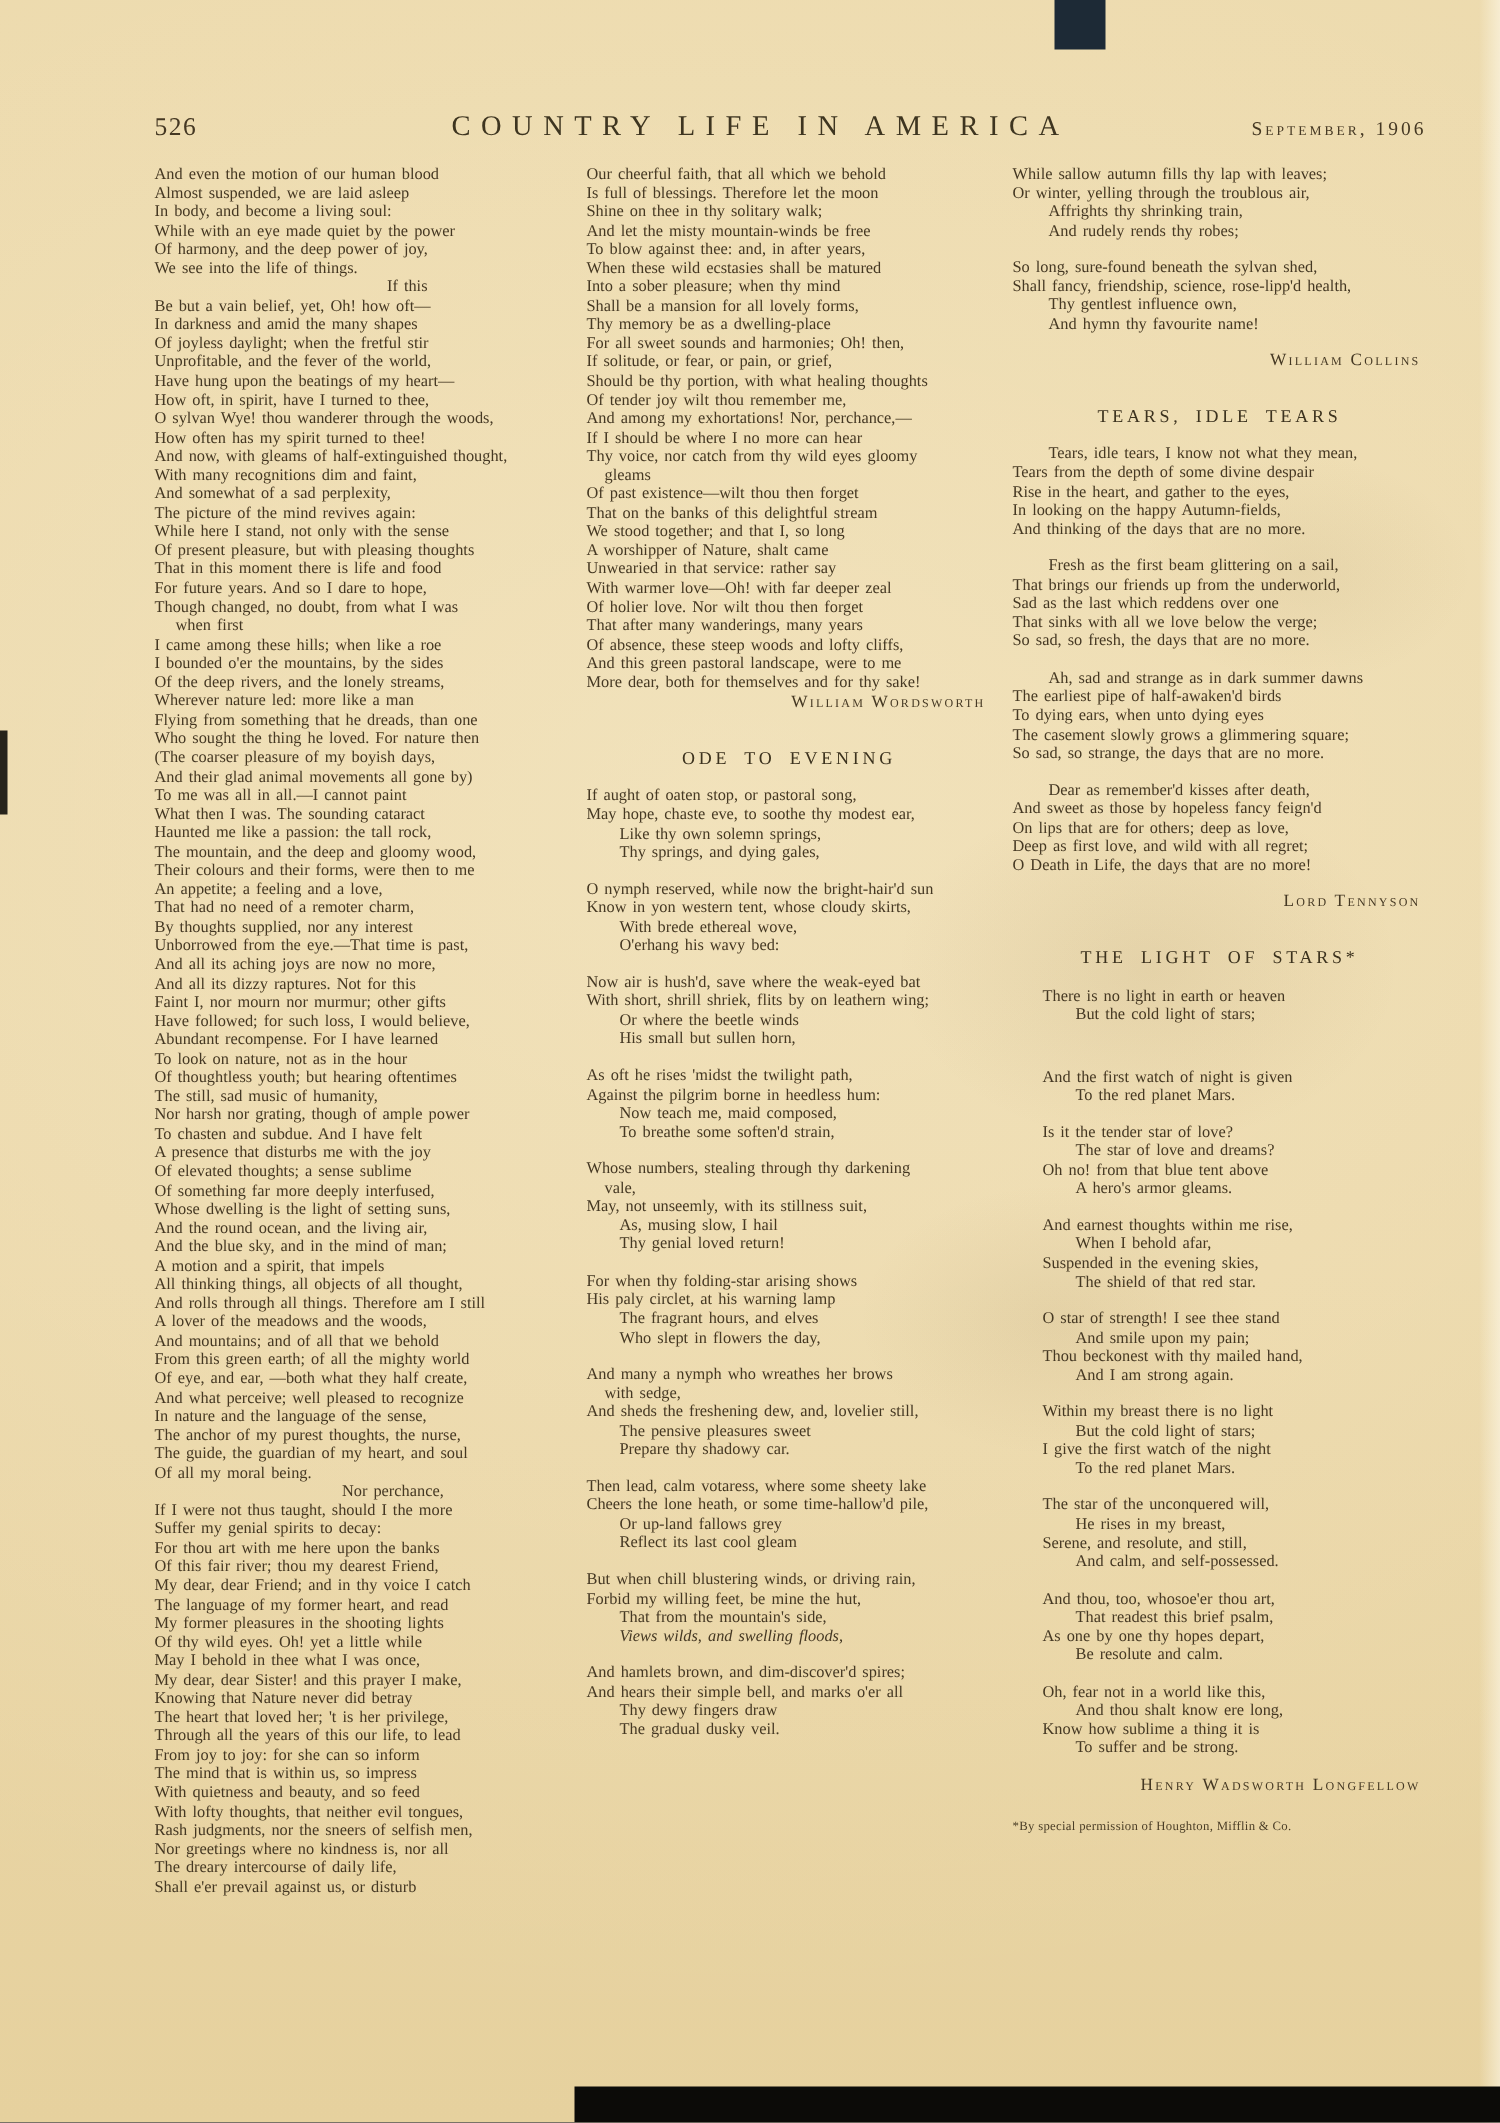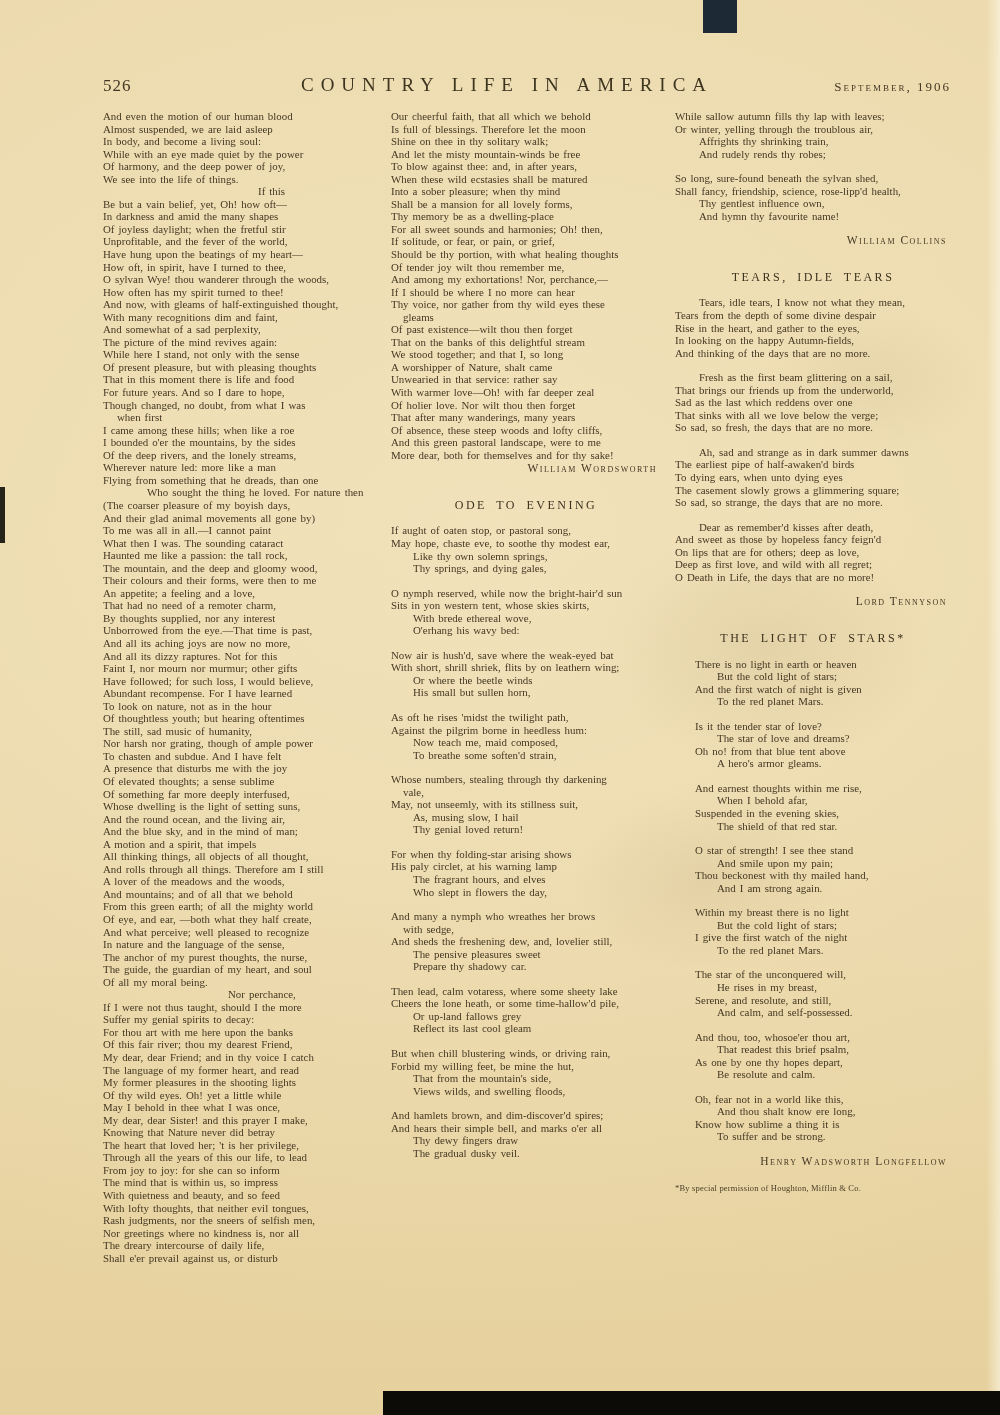--- a/index.html
+++ b/index.html
@@ -79,21 +79,21 @@
           <div class="line" style="padding-left: 0px;">Of present pleasure, but with pleasing thoughts</div>
           <div class="line" style="padding-left: 0px;">That in this moment there is life and food</div>
           <div class="line" style="padding-left: 0px;">For future years.  And so I dare to hope,</div>
           <div class="line" style="padding-left: 0px;">Though changed, no doubt, from what I was</div>
           <div class="line" style="padding-left: 14px;">when first</div>
           <div class="line" style="padding-left: 0px;">I came among these hills; when like a roe</div>
           <div class="line" style="padding-left: 0px;">I bounded o'er the mountains, by the sides</div>
           <div class="line" style="padding-left: 0px;">Of the deep rivers, and the lonely streams,</div>
           <div class="line" style="padding-left: 0px;">Wherever nature led: more like a man</div>
           <div class="line" style="padding-left: 0px;">Flying from something that he dreads, than one</div>
-          <div class="line" style="padding-left: 0px; margin-left: 44px;">Who sought the thing he loved.  For nature then</div>
+          <div class="line" style="padding-left: 0px;">Who sought the thing he loved.  For nature then</div>
           <div class="line" style="padding-left: 0px;">(The coarser pleasure of my boyish days,</div>
           <div class="line" style="padding-left: 0px;">And their glad animal movements all gone by)</div>
           <div class="line" style="padding-left: 0px;">To me was all in all.—I cannot paint</div>
           <div class="line" style="padding-left: 0px;">What then I was.  The sounding cataract</div>
           <div class="line" style="padding-left: 0px;">Haunted me like a passion: the tall rock,</div>
           <div class="line" style="padding-left: 0px;">The mountain, and the deep and gloomy wood,</div>
           <div class="line" style="padding-left: 0px;">Their colours and their forms, were then to me</div>
           <div class="line" style="padding-left: 0px;">An appetite; a feeling and a love,</div>
           <div class="line" style="padding-left: 0px;">That had no need of a remoter charm,</div>
           <div class="line" style="padding-left: 0px;">By thoughts supplied, nor any interest</div>
@@ -160,21 +160,21 @@
           <div class="line" style="padding-left: 0px;">When these wild ecstasies shall be matured</div>
           <div class="line" style="padding-left: 0px;">Into a sober pleasure; when thy mind</div>
           <div class="line" style="padding-left: 0px;">Shall be a mansion for all lovely forms,</div>
           <div class="line" style="padding-left: 0px;">Thy memory be as a dwelling-place</div>
           <div class="line" style="padding-left: 0px;">For all sweet sounds and harmonies; Oh! then,</div>
           <div class="line" style="padding-left: 0px;">If solitude, or fear, or pain, or grief,</div>
           <div class="line" style="padding-left: 0px;">Should be thy portion, with what healing thoughts</div>
           <div class="line" style="padding-left: 0px;">Of tender joy wilt thou remember me,</div>
           <div class="line" style="padding-left: 0px;">And among my exhortations!  Nor, perchance,—</div>
           <div class="line" style="padding-left: 0px;">If I should be where I no more can hear</div>
-          <div class="line" style="padding-left: 0px;">Thy voice, nor gather from thy wild eyes these</div>
+          <div class="line" style="padding-left: 0px;">Thy voice, nor catch from thy wild eyes gloomy</div>
           <div class="line" style="padding-left: 12px;">gleams</div>
           <div class="line" style="padding-left: 0px;">Of past existence—wilt thou then forget</div>
           <div class="line" style="padding-left: 0px;">That on the banks of this delightful stream</div>
           <div class="line" style="padding-left: 0px;">We stood together; and that I, so long</div>
           <div class="line" style="padding-left: 0px;">A worshipper of Nature, shalt came</div>
           <div class="line" style="padding-left: 0px;">Unwearied in that service: rather say</div>
           <div class="line" style="padding-left: 0px;">With warmer love—Oh! with far deeper zeal</div>
           <div class="line" style="padding-left: 0px;">Of holier love.  Nor wilt thou then forget</div>
           <div class="line" style="padding-left: 0px;">That after many wanderings, many years</div>
           <div class="line" style="padding-left: 0px;">Of absence, these steep woods and lofty cliffs,</div>
@@ -184,21 +184,21 @@
         <div class="block attribution">William Wordsworth</div>
         <div class="block title">ODE TO EVENING</div>
         <div class="block stanza">
           <div class="line" style="padding-left: 0px;">If aught of oaten stop, or pastoral song,</div>
           <div class="line" style="padding-left: 0px;">May hope, chaste eve, to soothe thy modest ear,</div>
           <div class="line" style="padding-left: 22px;">Like thy own solemn springs,</div>
           <div class="line" style="padding-left: 22px;">Thy springs, and dying gales,</div>
         </div>
         <div class="block stanza">
           <div class="line" style="padding-left: 0px;">O nymph reserved, while now the bright-hair'd sun</div>
-          <div class="line" style="padding-left: 0px;">Sits in yon western tent, whose skies skirts,</div>
+          <div class="line" style="padding-left: 0px;">Know in yon western tent, whose cloudy skirts,</div>
           <div class="line" style="padding-left: 22px;">With brede ethereal wove,</div>
           <div class="line" style="padding-left: 22px;">O'erhang his wavy bed:</div>
         </div>
         <div class="block stanza">
           <div class="line" style="padding-left: 0px;">Now air is hush'd, save where the weak-eyed bat</div>
           <div class="line" style="padding-left: 0px;">With short, shrill shriek, flits by on leathern wing;</div>
           <div class="line" style="padding-left: 22px;">Or where the beetle winds</div>
           <div class="line" style="padding-left: 22px;">His small but sullen horn,</div>
         </div>
         <div class="block stanza">
@@ -230,21 +230,21 @@
         <div class="block stanza">
           <div class="line" style="padding-left: 0px;">Then lead, calm votaress, where some sheety lake</div>
           <div class="line" style="padding-left: 0px;">Cheers the lone heath, or some time-hallow'd pile,</div>
           <div class="line" style="padding-left: 22px;">Or up-land fallows grey</div>
           <div class="line" style="padding-left: 22px;">Reflect its last cool gleam</div>
         </div>
         <div class="block stanza">
           <div class="line" style="padding-left: 0px;">But when chill blustering winds, or driving rain,</div>
           <div class="line" style="padding-left: 0px;">Forbid my willing feet, be mine the hut,</div>
           <div class="line" style="padding-left: 22px;">That from the mountain's side,</div>
-          <div class="line" style="padding-left: 22px;">Views wilds, and swelling floods,</div>
+          <div class="line" style="padding-left: 22px; font-style: italic;">Views wilds, and swelling floods,</div>
         </div>
         <div class="block stanza">
           <div class="line" style="padding-left: 0px;">And hamlets brown, and dim-discover'd spires;</div>
           <div class="line" style="padding-left: 0px;">And hears their simple bell, and marks o'er all</div>
           <div class="line" style="padding-left: 22px;">Thy dewy fingers draw</div>
           <div class="line" style="padding-left: 22px;">The gradual dusky veil.</div>
         </div>
       </section>
     <section class="col col-2" id="col-2">
         <div class="block stanza">
@@ -287,21 +287,21 @@
           <div class="line" style="padding-left: 0px;">And sweet as those by hopeless fancy feign'd</div>
           <div class="line" style="padding-left: 0px;">On lips that are for others; deep as love,</div>
           <div class="line" style="padding-left: 0px;">Deep as first love, and wild with all regret;</div>
           <div class="line" style="padding-left: 0px;">O Death in Life, the days that are no more!</div>
         </div>
         <div class="block attribution">Lord Tennyson</div>
         <div class="block title">THE LIGHT OF STARS*</div>
         <div class="block stanza">
           <div class="line" style="padding-left: 20px;">There is no light in earth or heaven</div>
           <div class="line" style="padding-left: 42px;">But the cold light of stars;</div>
-          <div class="line" style="padding-left: 20px;">And the first watch of night is given</div>
+          <div class="line" style="padding-left: 20px; margin-top: 29px;">And the first watch of night is given</div>
           <div class="line" style="padding-left: 42px;">To the red planet Mars.</div>
         </div>
         <div class="block stanza">
           <div class="line" style="padding-left: 20px;">Is it the tender star of love?</div>
           <div class="line" style="padding-left: 42px;">The star of love and dreams?</div>
           <div class="line" style="padding-left: 20px;">Oh no! from that blue tent above</div>
           <div class="line" style="padding-left: 42px;">A hero's armor gleams.</div>
         </div>
         <div class="block stanza">
           <div class="line" style="padding-left: 20px;">And earnest thoughts within me rise,</div>

